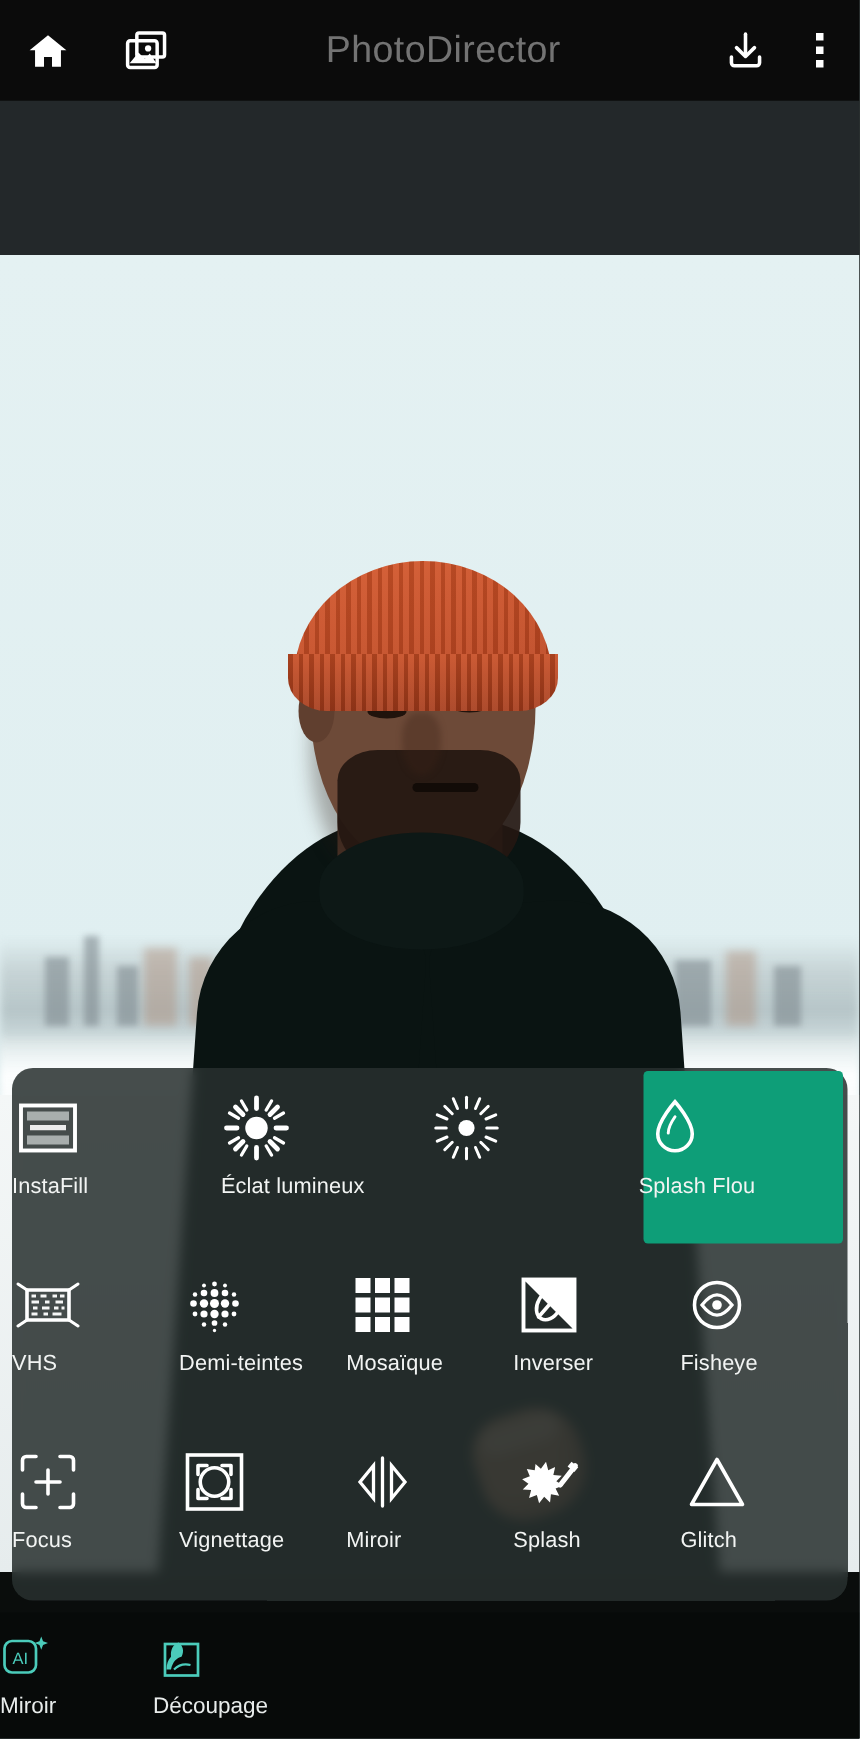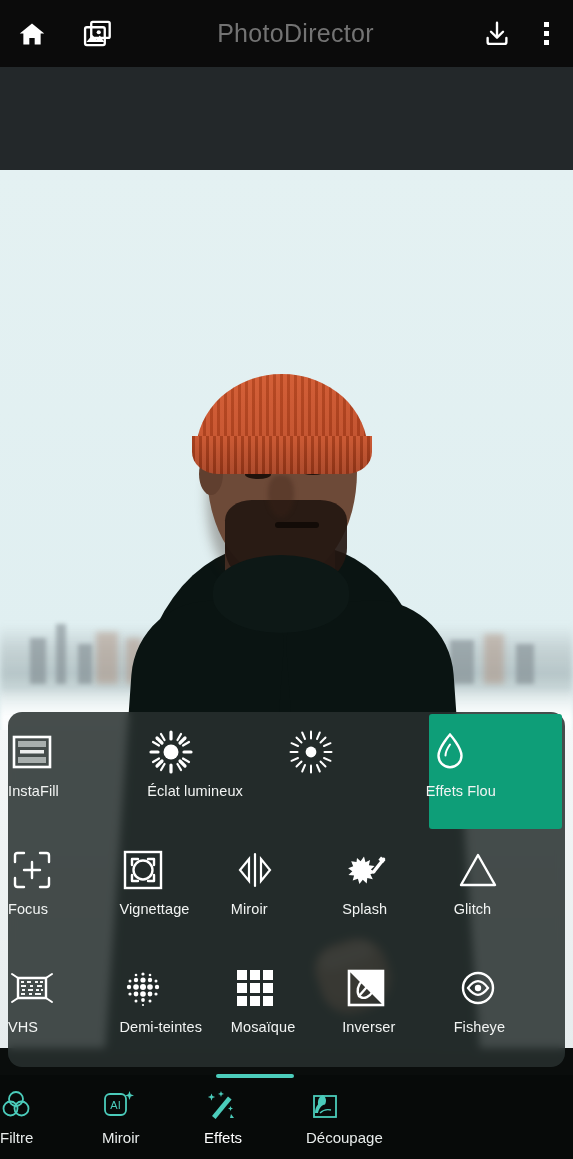--- a/index.html
+++ b/index.html
@@ -458,82 +458,21 @@
       </div>
 
 
       <div class="fxcell selected">
         <span class="fxicon">
           <svg width="34" height="42" viewBox="0 0 34 42" fill="none" stroke="#fff" stroke-width="2.4">
             <path d="M17 3.5c0 0-11.5 13-11.5 21.3 0 6.3 5.2 11.4 11.5 11.4s11.5-5.1 11.5-11.4C28.5 16.5 17 3.5 17 3.5z"></path>
             <path d="M17 13.5c-2.8 4-4.5 7.7-4.5 10.9" stroke-width="2" stroke-linecap="round"></path>
           </svg>
         </span>
-        <span class="fxlabel">Effets Flou</span>
-      </div>
-    </div>
-
-    <div class="fxrow">
-      <div class="fxcell">
-        <span class="fxicon">
-          <svg width="42" height="42" viewBox="0 0 42 42" fill="none" stroke="#fff" stroke-width="2.4" stroke-linecap="round">
-            <path d="M4 13V6.5a2.5 2.5 0 0 1 2.5-2.5H13"></path>
-            <path d="M29 4h6.5A2.5 2.5 0 0 1 38 6.5V13"></path>
-            <path d="M38 29v6.5a2.5 2.5 0 0 1-2.5 2.5H29"></path>
-            <path d="M13 38H6.5A2.5 2.5 0 0 1 4 35.5V29"></path>
-            <path d="M21 13v16"></path>
-              <path d="M13 21h16"></path>
-          </svg>
-        </span>
-        <span class="fxlabel">Focus</span>
-      </div>
-
-      <div class="fxcell">
-        <span class="fxicon">
-          <svg width="42" height="42" viewBox="0 0 42 42" fill="none" stroke="#fff" stroke-width="2.4">
-            <rect x="3" y="3" width="36" height="36"></rect>
-            <path d="M10 10h6M10 10v6" stroke-linecap="round"></path>
-            <path d="M32 10h-6M32 10v6" stroke-linecap="round"></path>
-            <path d="M10 32h6M10 32v-6" stroke-linecap="round"></path>
-            <path d="M32 32h-6M32 32v-6" stroke-linecap="round"></path>
-            <circle cx="21" cy="21" r="9.5"></circle>
-          </svg>
-        </span>
-        <span class="fxlabel">Vignettage</span>
-      </div>
-
-      <div class="fxcell">
-        <span class="fxicon">
-          <svg width="44" height="38" viewBox="0 0 44 38" fill="none" stroke="#fff" stroke-width="2.2">
-            <path d="M22 3v32" stroke-linecap="round"></path>
-            <path d="M16 8L7 19l9 11z"></path>
-            <path d="M28 8l9 11-9 11z"></path>
-          </svg>
-        </span>
-        <span class="fxlabel">Miroir</span>
-      </div>
-
-      <div class="fxcell">
-        <span class="fxicon">
-          <svg width="44" height="42" viewBox="0 0 44 42">
-            <path d="M13 9l3.6 3.2L20 7.5l1.5 5.7 4.6-2.2-1.2 5.3 5.6.6-3.6 3.6 4.6 2.9-5.1 1.9 2.4 4.9-5.5-1.1-.6 5.5-3.9-3.8-3.4 4.3-1.5-5.4-5.2 1.9 1.4-5.2-5.6-.4 3.8-3.8-4.2-3 5.1-2-2-4.9 5.3.8z" fill="#fff"></path>
-            <path d="M29.5 23 39.5 10.2" stroke="#fff" stroke-width="3.4" stroke-linecap="round"></path>
-            <path d="M37 7.5l4.5 3.6-2.6 3.2-4.5-3.6z" fill="#fff"></path>
-          </svg>
-        </span>
-        <span class="fxlabel">Splash</span>
-      </div>
-
-      <div class="fxcell">
-        <span class="fxicon">
-          <svg width="44" height="40" viewBox="0 0 44 40" fill="none" stroke="#fff" stroke-width="2.4" stroke-linejoin="round">
-            <path d="M22 5 39 35H5z"></path>
-          </svg>
-        </span>
-        <span class="fxlabel">Glitch</span>
+        <span class="fxlabel">Splash Flou</span>
       </div>
     </div>
 
     <div class="fxrow">
       <div class="fxcell">
         <span class="fxicon">
           <svg width="46" height="40" viewBox="0 0 46 40" fill="none" stroke="#fff" stroke-width="2.4">
             <path d="M9 10h28v20H9z"></path>
             <path d="M9 10 3 6M37 10l6-4M9 30l-6 4M37 30l6 4" stroke-width="2" stroke-linecap="round"></path>
             <g stroke="none" fill="#fff" opacity=".95">
@@ -620,61 +559,99 @@
         <span class="fxicon">
           <svg width="42" height="42" viewBox="0 0 42 42" fill="none" stroke="#fff" stroke-width="2.4">
             <circle cx="21" cy="21" r="15"></circle>
             <path d="M11 21c3.8-5 6.6-6.8 10-6.8s6.2 1.8 10 6.8c-3.8 5-6.6 6.8-10 6.8S14.8 26 11 21z" stroke-width="2.2"></path>
             <circle cx="21" cy="21" r="3.2" fill="#fff" stroke="none"></circle>
           </svg>
         </span>
         <span class="fxlabel">Fisheye</span>
       </div>
     </div>
+
+    <div class="fxrow">
+      <div class="fxcell">
+        <span class="fxicon">
+          <svg width="42" height="42" viewBox="0 0 42 42" fill="none" stroke="#fff" stroke-width="2.4" stroke-linecap="round">
+            <path d="M4 13V6.5a2.5 2.5 0 0 1 2.5-2.5H13"></path>
+            <path d="M29 4h6.5A2.5 2.5 0 0 1 38 6.5V13"></path>
+            <path d="M38 29v6.5a2.5 2.5 0 0 1-2.5 2.5H29"></path>
+            <path d="M13 38H6.5A2.5 2.5 0 0 1 4 35.5V29"></path>
+            <path d="M21 13v16"></path>
+              <path d="M13 21h16"></path>
+          </svg>
+        </span>
+        <span class="fxlabel">Focus</span>
+      </div>
+
+      <div class="fxcell">
+        <span class="fxicon">
+          <svg width="42" height="42" viewBox="0 0 42 42" fill="none" stroke="#fff" stroke-width="2.4">
+            <rect x="3" y="3" width="36" height="36"></rect>
+            <path d="M10 10h6M10 10v6" stroke-linecap="round"></path>
+            <path d="M32 10h-6M32 10v6" stroke-linecap="round"></path>
+            <path d="M10 32h6M10 32v-6" stroke-linecap="round"></path>
+            <path d="M32 32h-6M32 32v-6" stroke-linecap="round"></path>
+            <circle cx="21" cy="21" r="9.5"></circle>
+          </svg>
+        </span>
+        <span class="fxlabel">Vignettage</span>
+      </div>
+
+      <div class="fxcell">
+        <span class="fxicon">
+          <svg width="44" height="38" viewBox="0 0 44 38" fill="none" stroke="#fff" stroke-width="2.2">
+            <path d="M22 3v32" stroke-linecap="round"></path>
+            <path d="M16 8L7 19l9 11z"></path>
+            <path d="M28 8l9 11-9 11z"></path>
+          </svg>
+        </span>
+        <span class="fxlabel">Miroir</span>
+      </div>
+
+      <div class="fxcell">
+        <span class="fxicon">
+          <svg width="44" height="42" viewBox="0 0 44 42">
+            <path d="M13 9l3.6 3.2L20 7.5l1.5 5.7 4.6-2.2-1.2 5.3 5.6.6-3.6 3.6 4.6 2.9-5.1 1.9 2.4 4.9-5.5-1.1-.6 5.5-3.9-3.8-3.4 4.3-1.5-5.4-5.2 1.9 1.4-5.2-5.6-.4 3.8-3.8-4.2-3 5.1-2-2-4.9 5.3.8z" fill="#fff"></path>
+            <path d="M29.5 23 39.5 10.2" stroke="#fff" stroke-width="3.4" stroke-linecap="round"></path>
+            <path d="M37 7.5l4.5 3.6-2.6 3.2-4.5-3.6z" fill="#fff"></path>
+          </svg>
+        </span>
+        <span class="fxlabel">Splash</span>
+      </div>
+
+      <div class="fxcell">
+        <span class="fxicon">
+          <svg width="44" height="40" viewBox="0 0 44 40" fill="none" stroke="#fff" stroke-width="2.4" stroke-linejoin="round">
+            <path d="M22 5 39 35H5z"></path>
+          </svg>
+        </span>
+        <span class="fxlabel">Glitch</span>
+      </div>
+    </div>
   </div>
 
   <div class="bottomnav">
     <div class="navwrap">
 
 
-      <div class="navitem">
-        <span class="navicon">
-          <svg width="32" height="30" viewBox="0 0 32 30" fill="none" stroke="#4bccbb" stroke-width="1.8">
-            <circle cx="16" cy="9" r="7"></circle>
-            <circle cx="10.5" cy="18.5" r="7"></circle>
-            <circle cx="21.5" cy="18.5" r="7"></circle>
-          </svg>
-        </span>
-        <span class="navlabel">Filtre</span>
-      </div>
 
       <div class="navitem">
         <span class="navicon">
           <svg width="34" height="32" viewBox="0 0 34 32" fill="none" stroke="#4bccbb" stroke-width="1.8">
             <rect x="3" y="5" width="21" height="21" rx="5"></rect>
             <text x="13.5" y="20" font-size="11" fill="#4bccbb" stroke="none" text-anchor="middle" font-family="Liberation Sans, sans-serif">AI</text>
             <path d="M27.5 2l1.2 3.2 3.3 1.2-3.3 1.2-1.2 3.3-1.2-3.3-3.2-1.2 3.2-1.2z" fill="#4bccbb" stroke="none"></path>
           </svg>
         </span>
         <span class="navlabel">Miroir</span>
       </div>
 
-      <div class="navitem active">
-        <span class="activebar"></span>
-        <span class="navicon">
-          <svg width="34" height="32" viewBox="0 0 34 32">
-            <path d="M8 27 24 7.5l3.6 3L11.6 30z" fill="#4bccbb"></path>
-            <path d="M7.5 4.5l1 2.6 2.7 1-2.7 1-1 2.7-1-2.7-2.7-1 2.7-1z" fill="#4bccbb"></path>
-            <path d="M17 2l.8 2.1 2.2.8-2.2.8-.8 2.2-.8-2.2-2.2-.8 2.2-.8z" fill="#4bccbb"></path>
-            <path d="M26.5 17l.7 1.8 1.8.7-1.8.7-.7 1.8-.7-1.8-1.8-.7 1.8-.7z" fill="#4bccbb"></path>
-            <path d="M27 25l3 4h-4z" fill="#4bccbb"></path>
-          </svg>
-        </span>
-        <span class="navlabel">Effets</span>
-      </div>
 
 
       <div class="navitem">
         <span class="navicon">
           <svg width="34" height="32" viewBox="0 0 34 32" fill="none" stroke="#4bccbb" stroke-width="1.8">
             <rect x="8" y="7" width="22" height="21"></rect>
             <path d="M12 24c1-5 4-8 7-8.5 2-3.5 1-7.5-2-9.5-3 1-5.5 4-5 9.5-2 2-3 5-3 8.5z" fill="#4bccbb" stroke="none"></path>
             <path d="M14 24c3-3 7-4 11-3" stroke-width="1.4"></path>
           </svg>
         </span>

